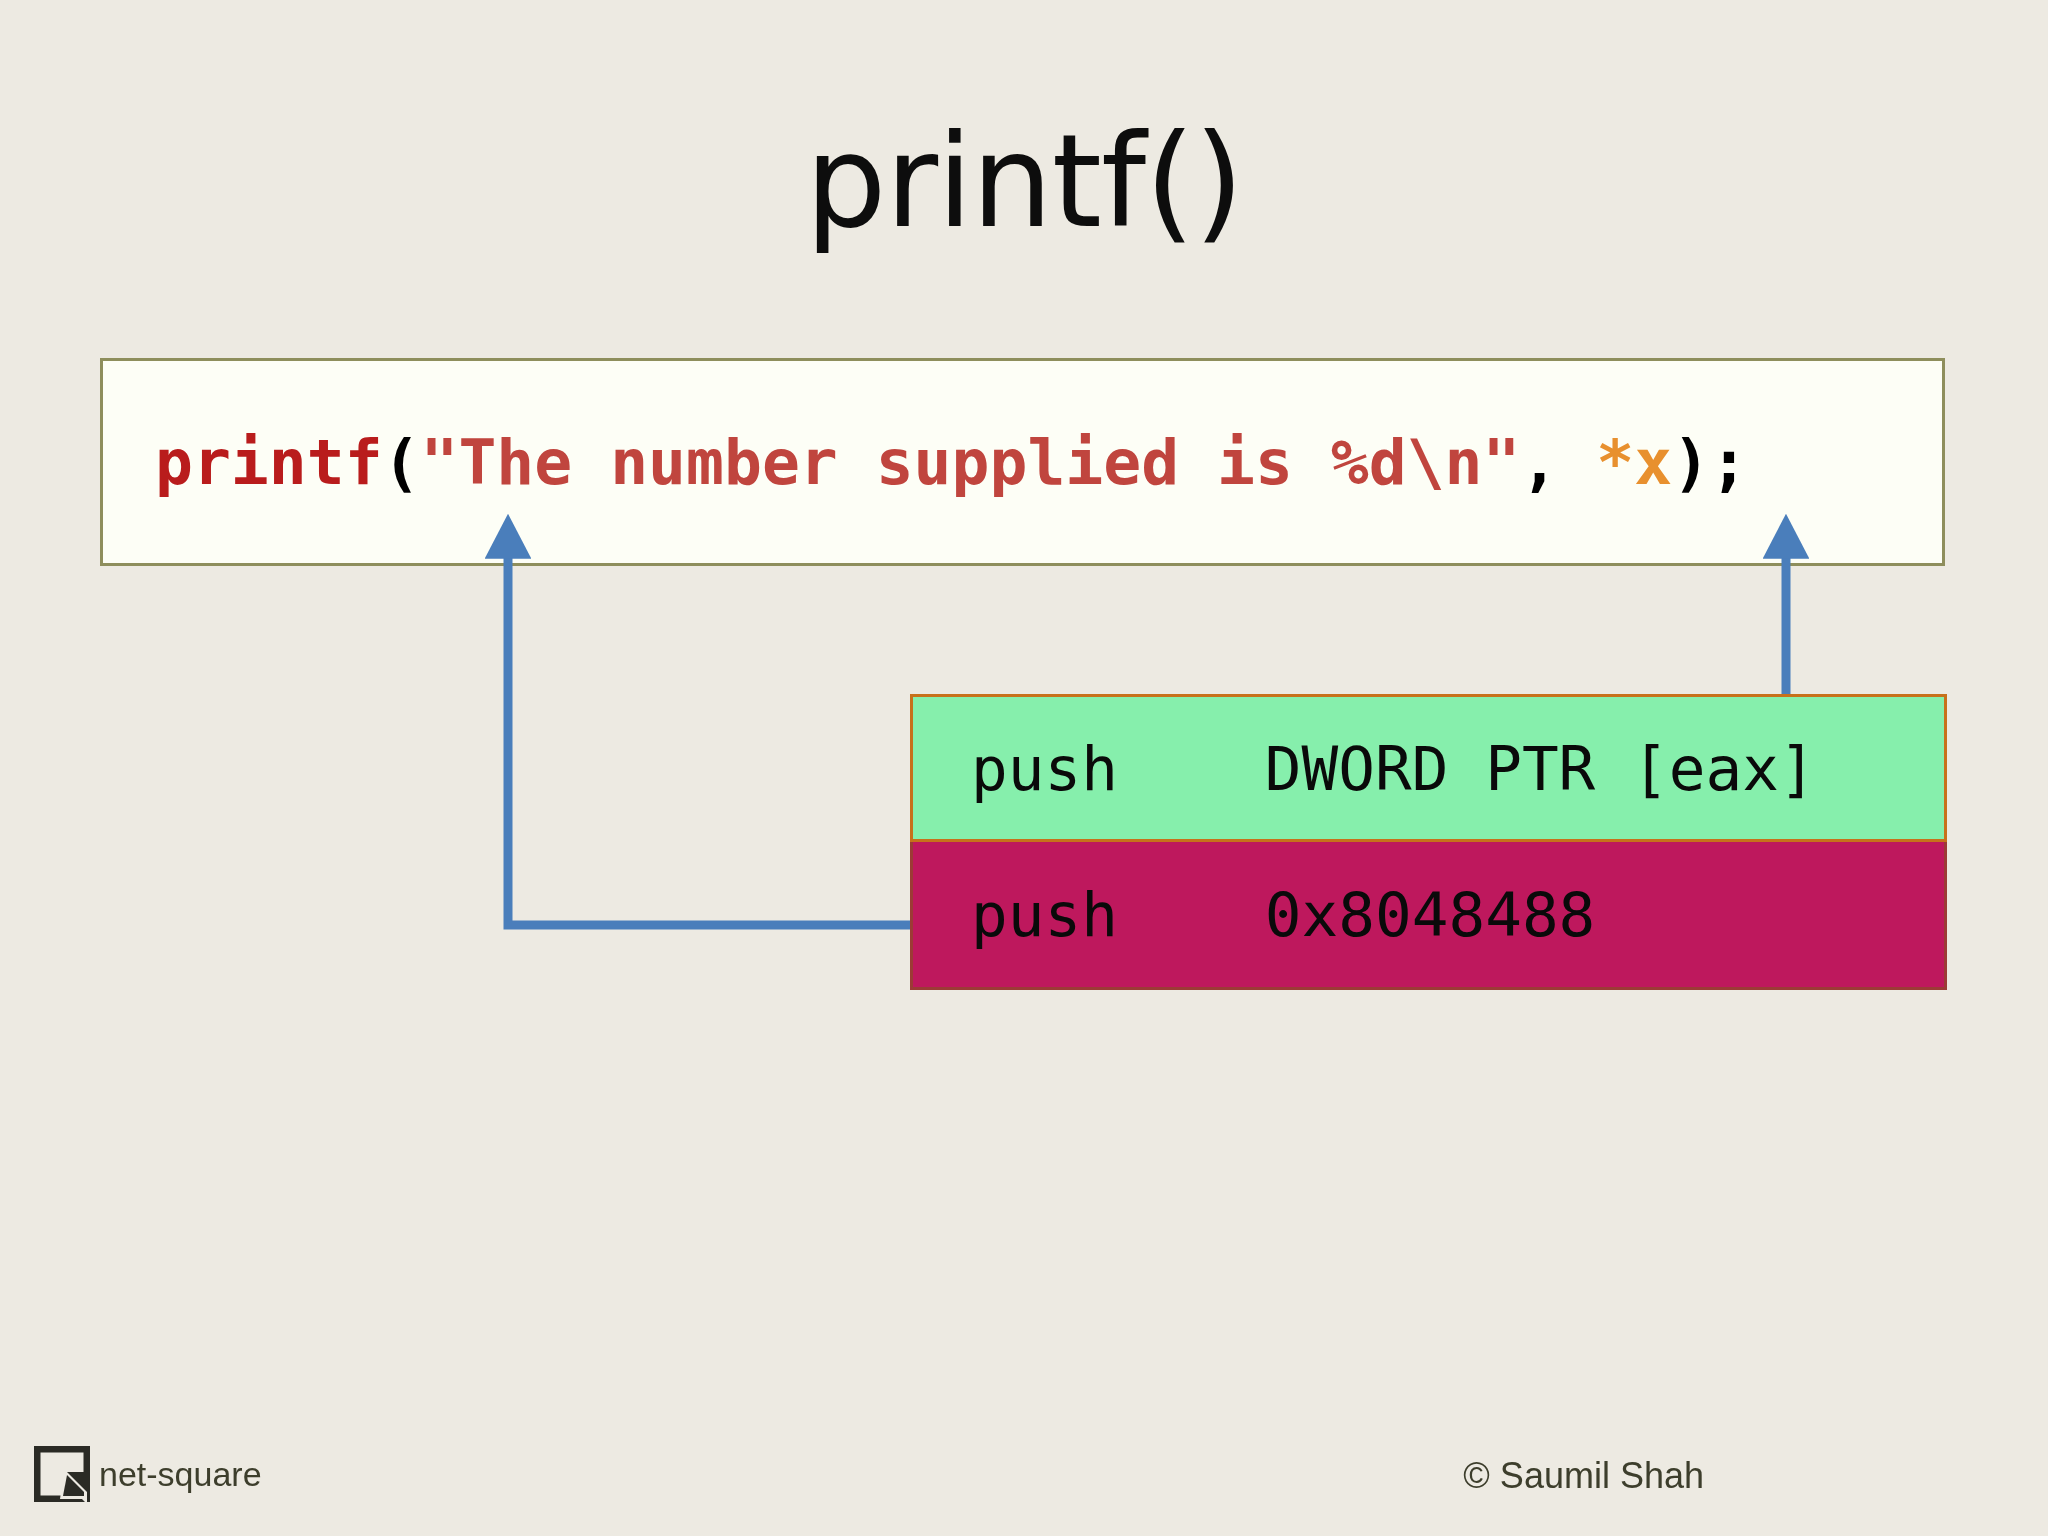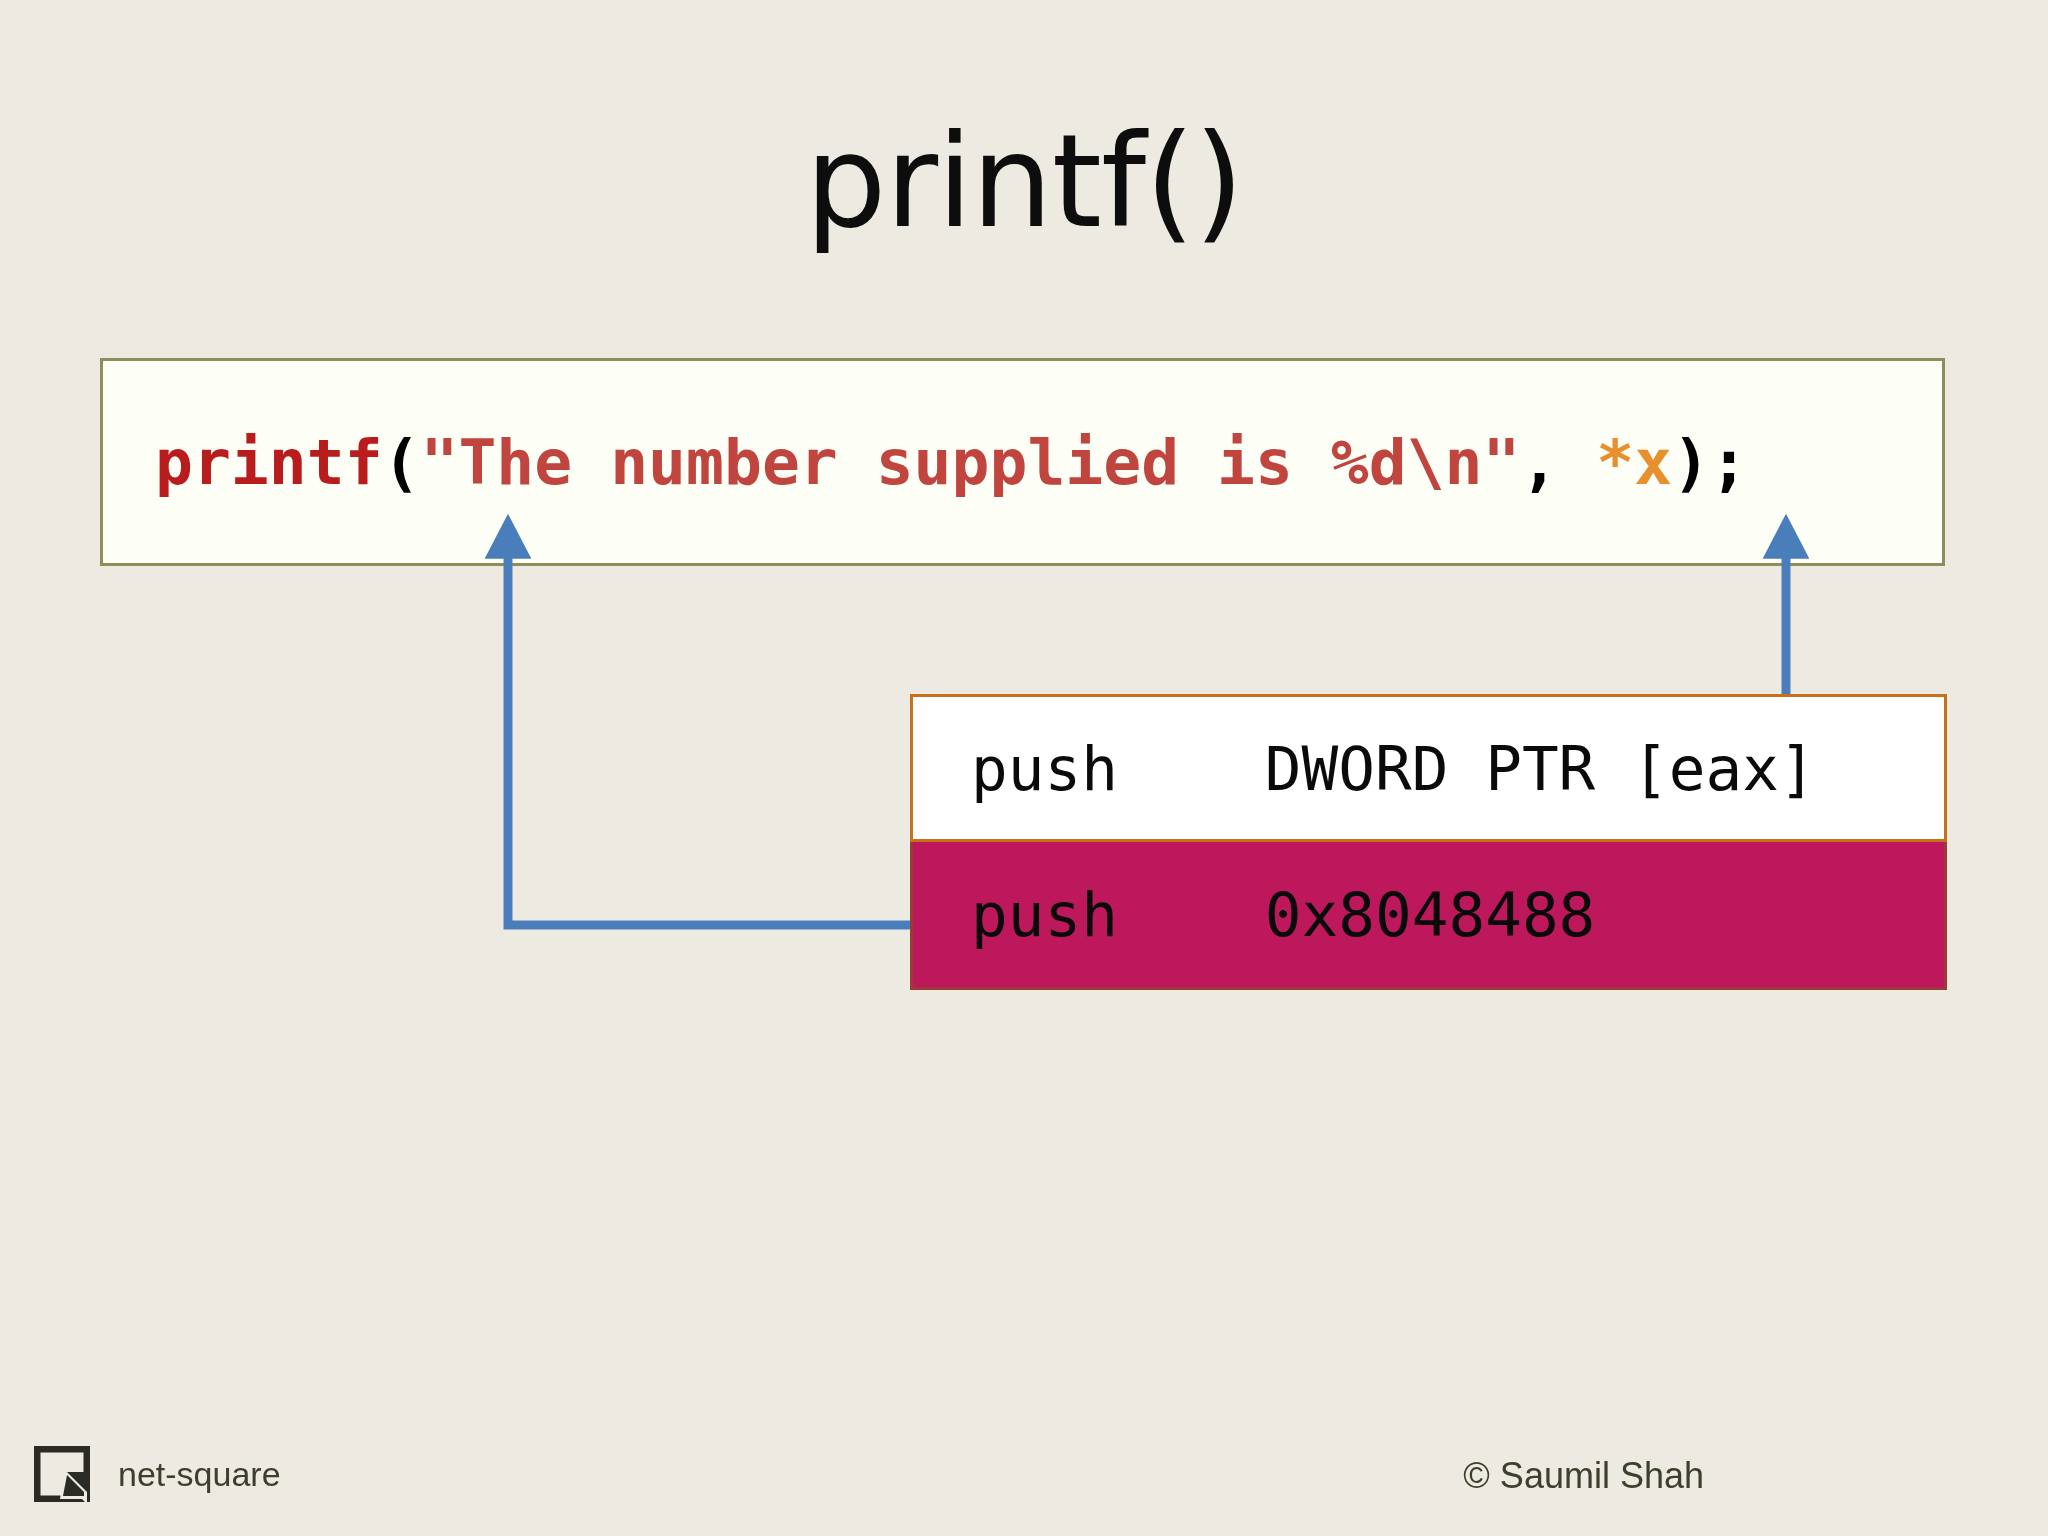--- a/index.html
+++ b/index.html
@@ -81,21 +81,21 @@
     align-items: center;
     font-family: "DejaVu Sans Mono", monospace;
     font-size: 61px;
     line-height: 1;
     color: #0A0A0A;
     white-space: pre;
     padding-left: 58px;
   }
 
   .asm-row.orange {
-    background: #ffffff;
+    background: #86efac;
     border: 3px solid #C7711B;
   }
 
   .asm-row.red {
     background: #be185d;
     border: 3px solid #9C3A36;
     border-top: none;
   }
 
   
@@ -108,21 +108,21 @@
     pointer-events: none;
   }
 
   
   .footer-left {
     position: absolute;
     left: 34px;
     bottom: 34px;
     display: flex;
     align-items: center;
-    gap: 28px;
+    gap: 9px;
   }
 
   .logo-mark {
     width: 56px;
     height: 56px;
     display: block;
   }
 
   .brand {
     font-family: "Liberation Sans", sans-serif;

